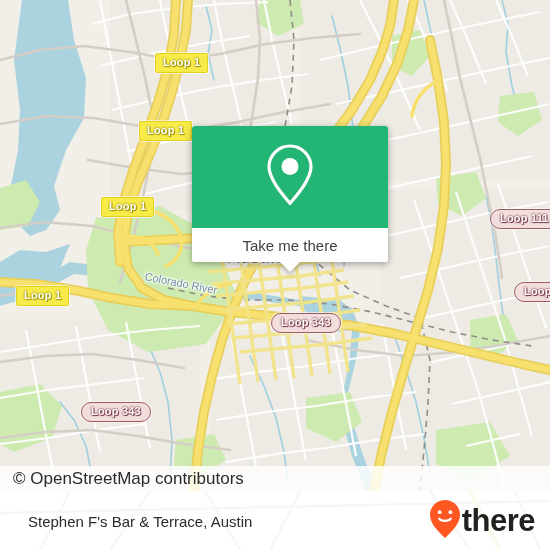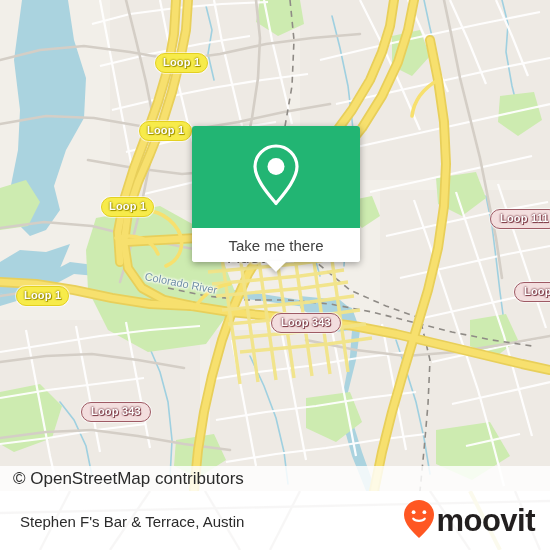--- a/index.html
+++ b/index.html
@@ -35,21 +35,21 @@
     white-space: nowrap;
     line-height: 1;
     z-index: 20;
   }
   .shield-yellow {
     background: #f7eb4a;
     border: 1.6px solid #e3d021;
     color: #ffffff;
     text-shadow: 0 0 2px #9b8f00, 0 0 2px #9b8f00, 1px 1px 0 #b0a400;
     padding: 3px 7px 4px 7px;
-    border-radius: 10px;
+    border-radius: 2px;
     box-shadow: 0 0 0 1px rgba(255,255,255,.55);
   }
   .shield-maroon {
     background: #f3dede;
     border: 1.6px solid #9e5a64;
     color: #ffffff;
     text-shadow: 0 0 2px #7a3a45, 0 0 2px #7a3a45, 1px 1px 0 #8d4a55;
     padding: 3px 9px 4px 9px;
     border-radius: 10px;
     box-shadow: 0 0 0 1px rgba(255,255,255,.55);
@@ -68,21 +68,21 @@
     font-size: 11px;
     font-style: normal;
     z-index: 15;
     text-shadow: 1px 1px 2px #fff, -1px 1px 2px #fff, 1px -1px 2px #fff, -1px -1px 2px #fff;
   }
 
   
   #popup-card {
     position: absolute;
     left: 192px; top: 126px;
-    width: 168px; height: 136px;
+    width: 196px; height: 136px;
     background: #ffffff;
     border-radius: 3px;
     box-shadow: 0 2px 7px rgba(0,0,0,.35);
     z-index: 40;
     overflow: visible;
   }
   #popup-green {
     width: 100%; height: 102px;
     background: #22b573;
     border-radius: 3px 3px 0 0;
@@ -132,21 +132,21 @@
     background: #ffffff;
     overflow: hidden;
   }
   #footer-watermark {
     position: absolute; left: 0; top: 0;
     width: 550px; height: 59px;
     opacity: .10;
   }
   #footer-caption {
     position: absolute;
-    left: 20px; top: 50%;
+    left: 28px; top: 50%;
     transform: translateY(-50%);
     font-size: 15px;
     color: #2b2b2b;
     z-index: 3;
   }
   #brand-logo {
     position: absolute;
     right: 15px; top: 50%;
     transform: translateY(-50%);
     display: flex; align-items: center;
@@ -415,17 +415,17 @@
     <div id="brand-logo">
       <span>
         <svg width="30" height="38" viewBox="0 0 30 38" aria-hidden="true">
           <path d="M15,0 C23.3,0 30,6.6 30,14.8 C30,24 21,32.5 15,38
                    C9,32.5 0,24 0,14.8 C0,6.6 6.7,0 15,0 Z" fill="#ff5722"></path>
           <circle cx="9.6" cy="12.2" r="1.9" fill="#ffffff"></circle>
           <circle cx="20.4" cy="12.2" r="1.9" fill="#ffffff"></circle>
           <path d="M9.2,18.6 C11.3,21.6 18.7,21.6 20.8,18.6" stroke="#ffffff" stroke-width="2.1" fill="none" stroke-linecap="round"></path>
         </svg>
       </span>
-      <span id="brand-text">moovit</span>
+      <span id="brand-text">there</span>
     </div>
   </div>
 
 </div>
 
 </body></html>

